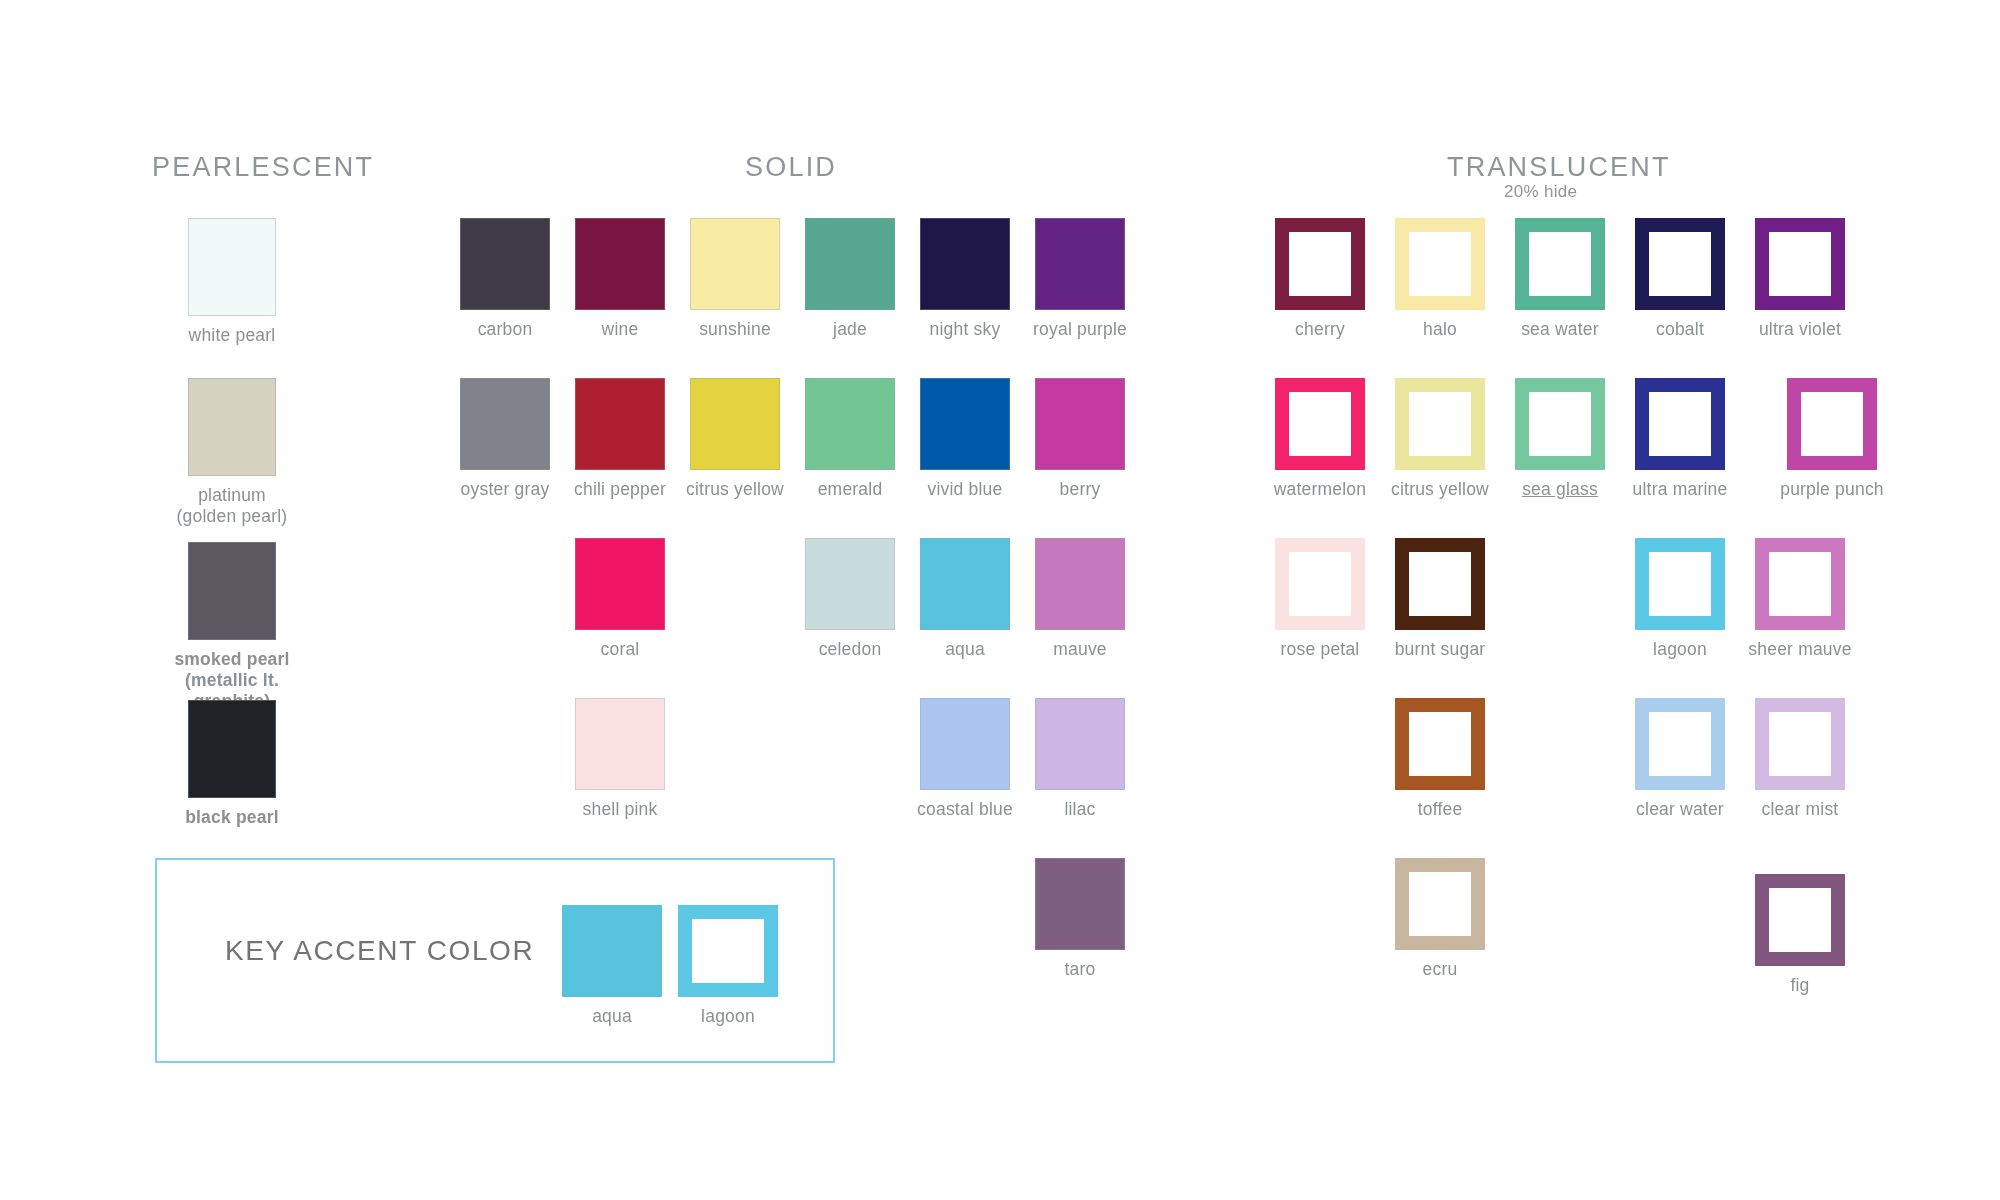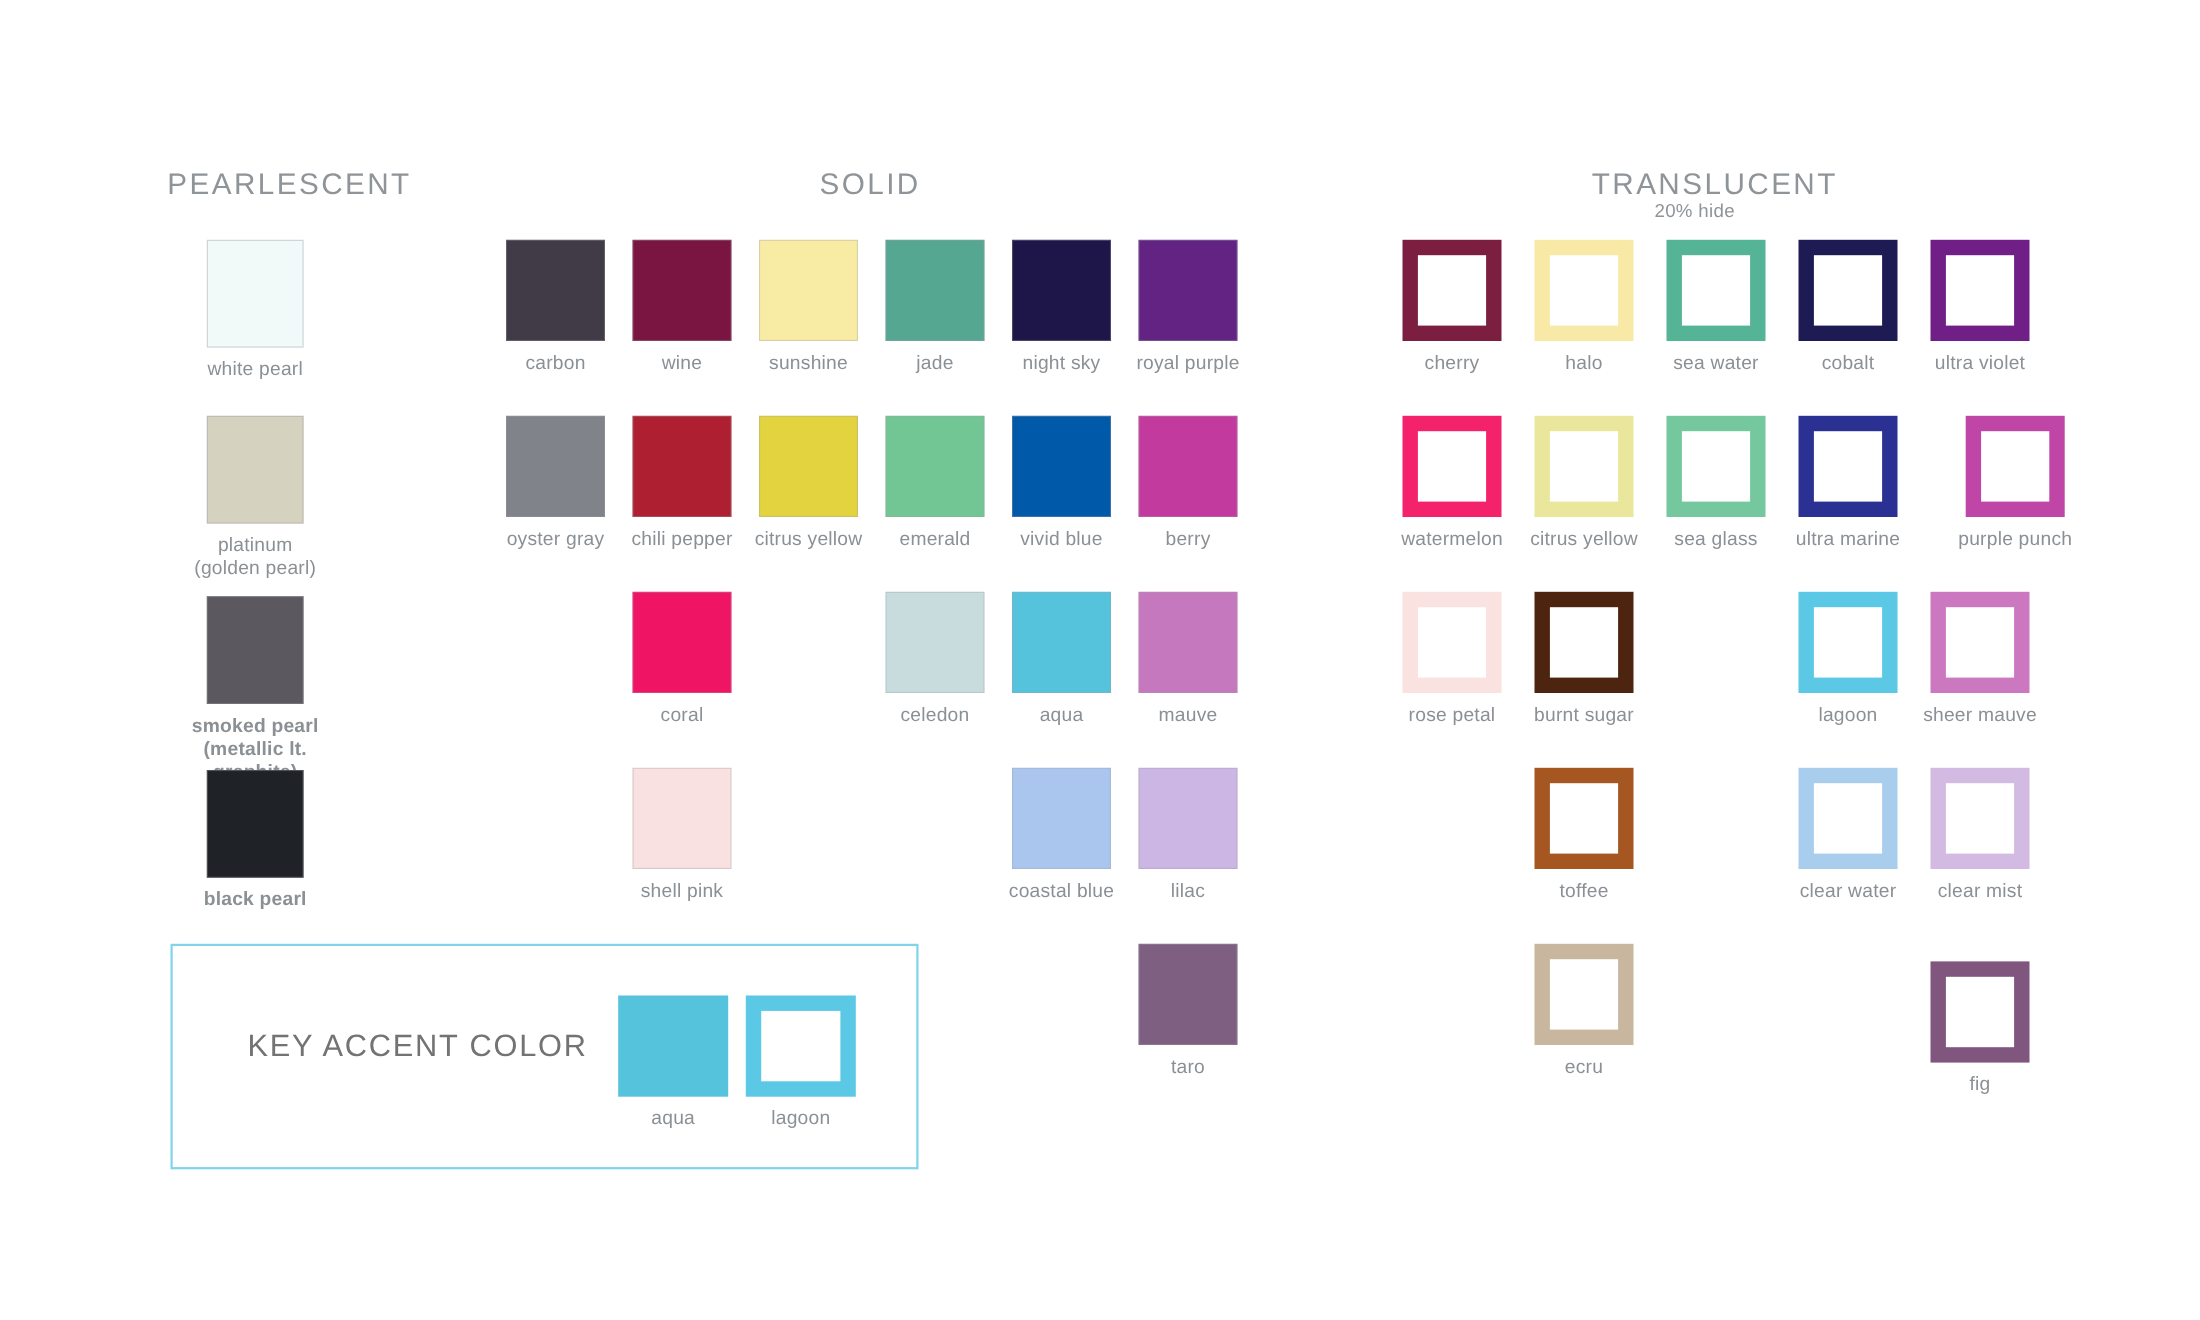--- a/index.html
+++ b/index.html
@@ -256,21 +256,21 @@
         <div class="label">ultra violet</div>
       </div>
       <div class="cell" style="left: 1245px; top: 378px;">
         <div class="swatch hollow" style="border-color: rgb(244, 33, 107);"></div>
         <div class="label">watermelon</div>
       </div>
       <div class="cell" style="left: 1365px; top: 378px;">
         <div class="swatch hollow" style="border-color: rgb(234, 231, 156);"></div>
         <div class="label">citrus yellow</div>
       </div>
-      <div class="cell" style="left: 1485px; top: 378px;">
+      <div class="cell" style="left: 1485px; top: 378px; text-decoration: underline;">
         <div class="swatch hollow" style="border-color: rgb(117, 199, 157);"></div>
         <div class="label">sea glass</div>
       </div>
       <div class="cell" style="left: 1605px; top: 378px;">
         <div class="swatch hollow" style="border-color: rgb(42, 49, 146);"></div>
         <div class="label">ultra marine</div>
       </div>
       <div class="cell" style="left: 1725px; top: 378px; margin-left: 32px;">
         <div class="swatch hollow" style="border-color: rgb(191, 69, 166);"></div>
         <div class="label">purple punch</div>

